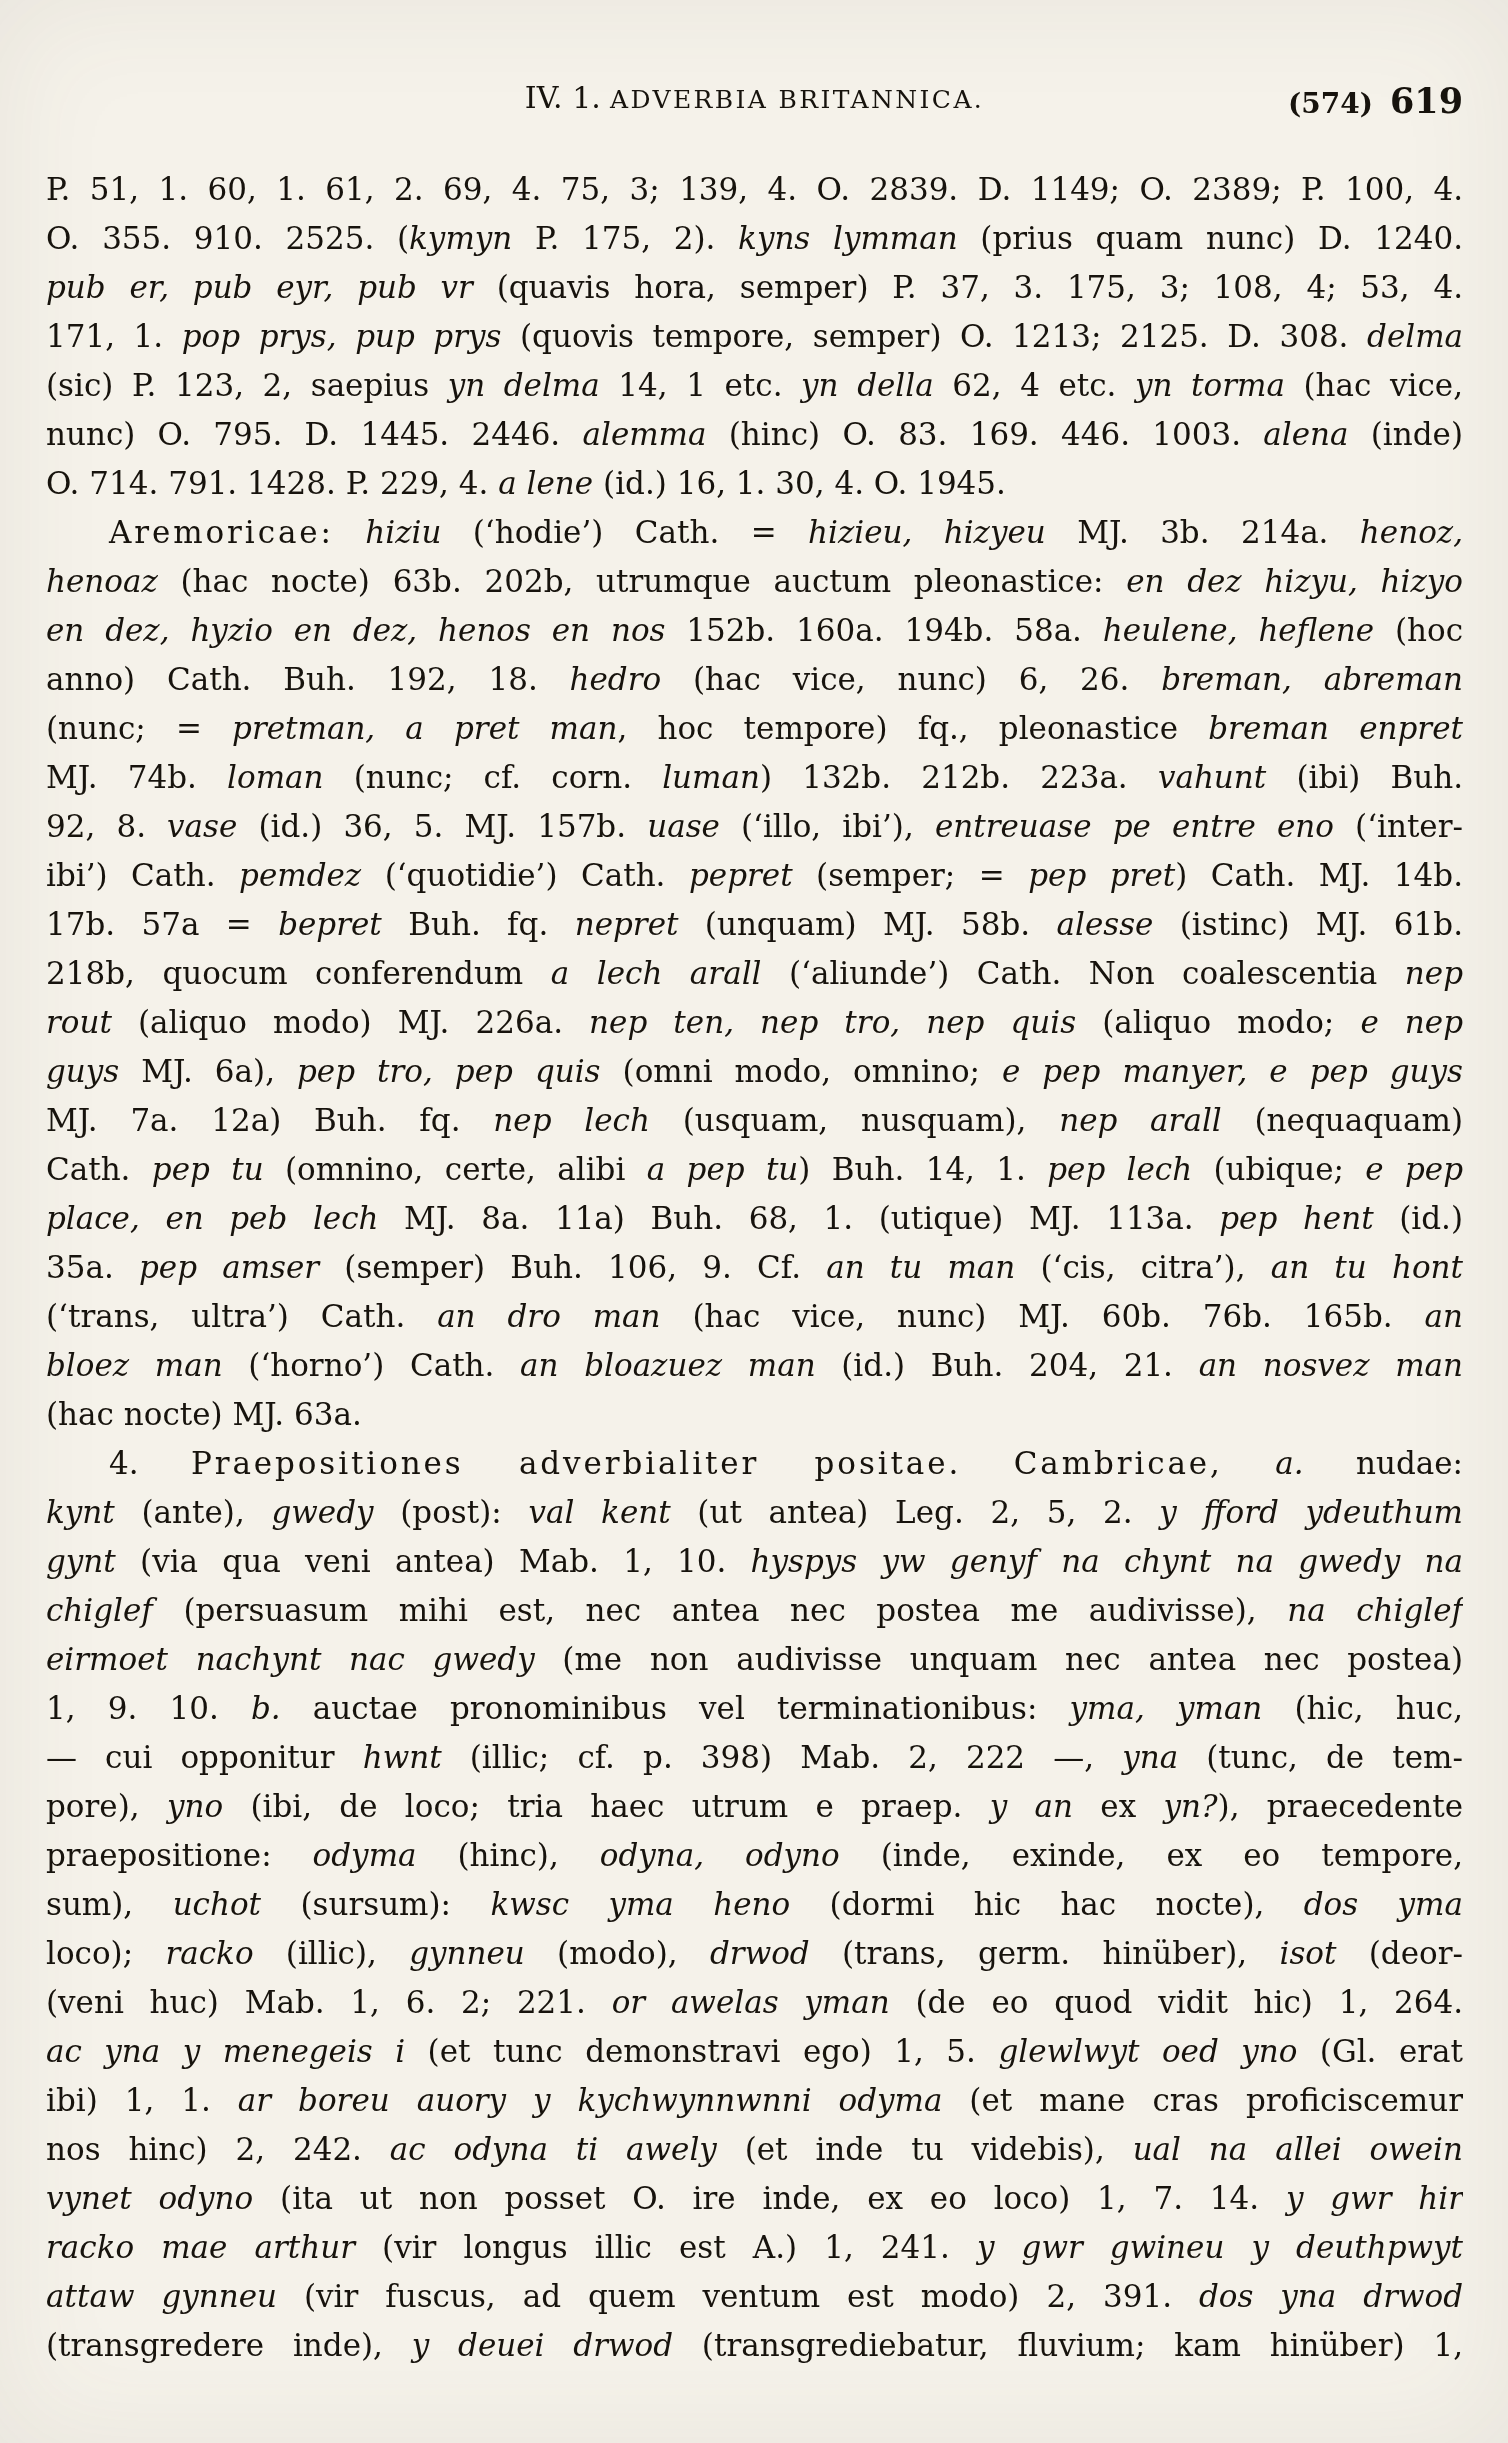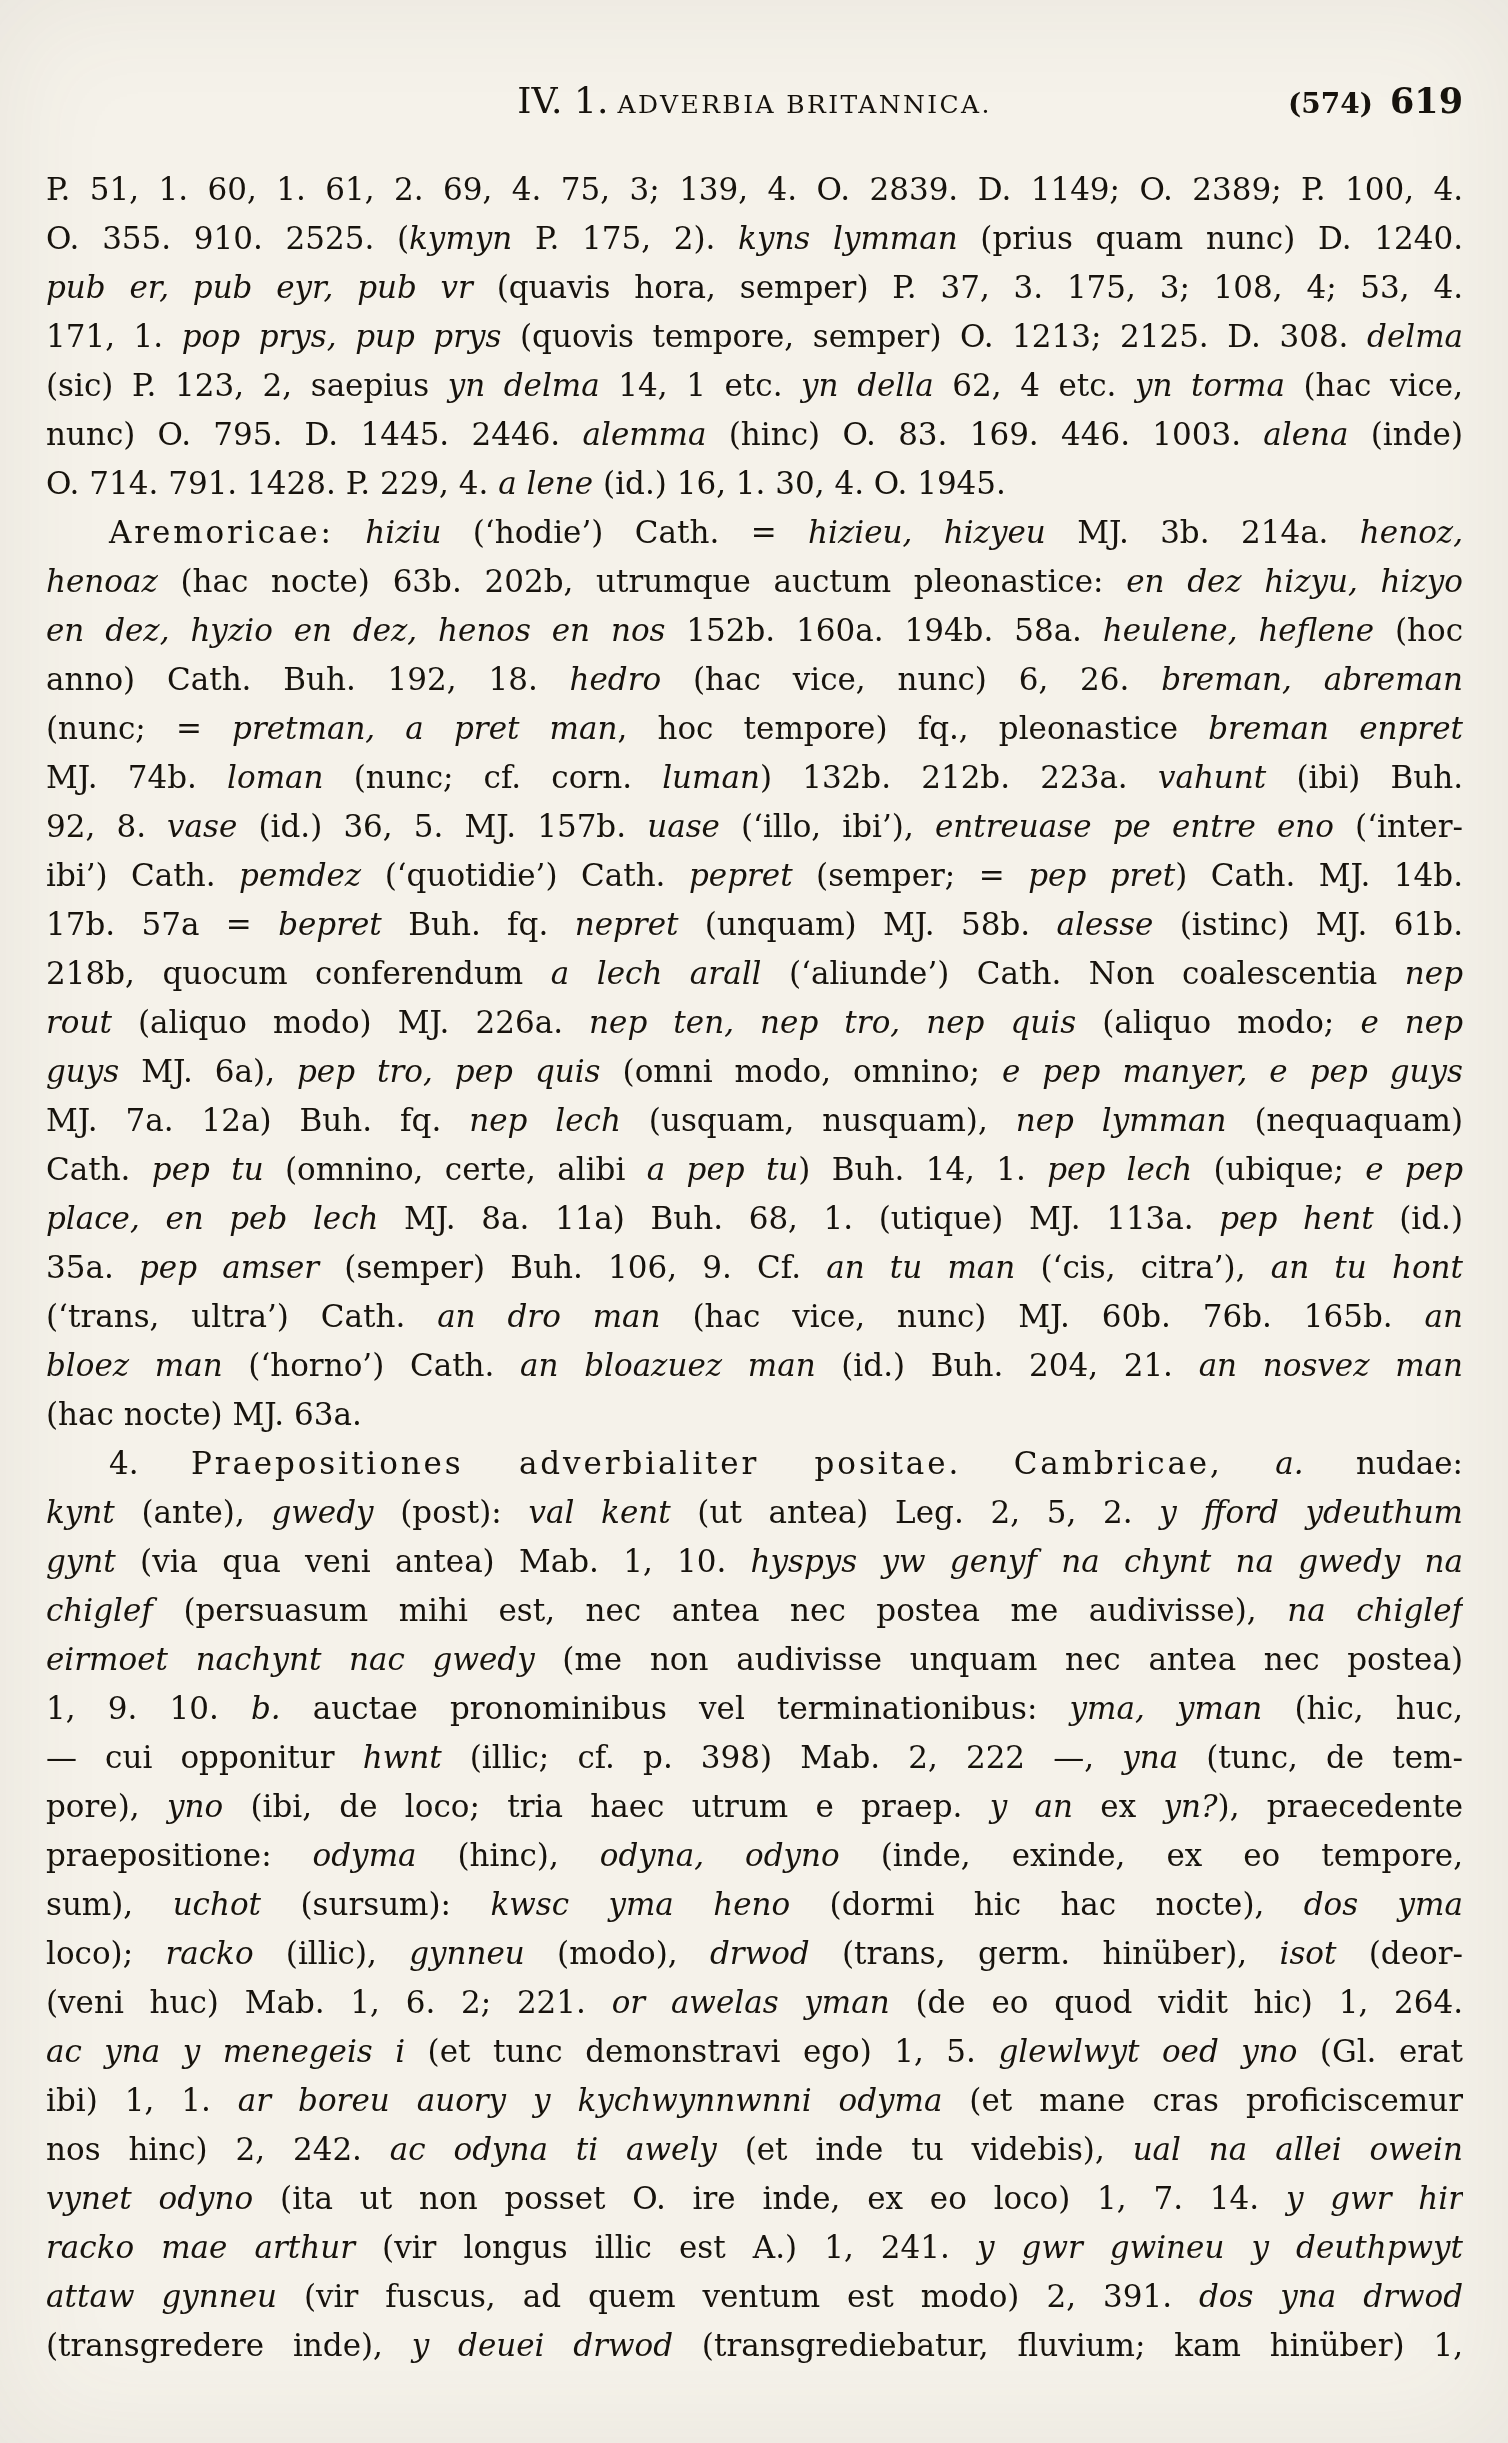--- a/index.html
+++ b/index.html
@@ -8,21 +8,21 @@
     width:1508px;height:2443px;
     margin:0 auto;
     background:var(--paper,#f5f2ea);
     color:var(--ink,#17130d);
     font-family:"DejaVu Serif","Liberation Serif",serif;
     overflow:hidden;
     box-shadow:inset 0 0 115px rgba(90,80,60,.08);
   }
   .header{position:absolute;top:80px;left:46px;width:1417px;height:44px;}
   .header-center{position:absolute;left:0;right:0;top:0;text-align:center;font-size:29px;white-space:nowrap;}
-  .section-no{font-size:36px;}
+  .section-no{font-size:30px;}
   .caps{font-size:25px;letter-spacing:2.4px;}
   .page-ref{position:absolute;right:0;top:0;font-weight:bold;font-size:28px;white-space:nowrap;}
   .page-ref .folio{margin-left:17px;font-size:35px;}
   .body{position:absolute;top:165px;left:46px;width:1417px;}
   .line{
     font-size:31px;
     line-height:49px;
     height:49px;
     text-align:justify;
     text-align-last:justify;
@@ -62,21 +62,21 @@
       <div class="line"><span class="i">en dez, hyzio en dez, henos en nos</span><span class="r"> 152b. 160a. 194b. 58a. </span><span class="i">heulene, heflene</span><span class="r"> (hoc</span></div>
       <div class="line"><span class="r">anno) Cath. Buh. 192, 18. </span><span class="i">hedro</span><span class="r"> (hac vice, nunc) 6, 26. </span><span class="i">breman, abreman</span></div>
       <div class="line"><span class="r">(nunc; = </span><span class="i">pretman, a pret man</span><span class="r">, hoc tempore) fq., pleonastice </span><span class="i">breman enpret</span></div>
       <div class="line"><span class="r">MJ. 74b. </span><span class="i">loman</span><span class="r"> (nunc; cf. corn. </span><span class="i">luman</span><span class="r">) 132b. 212b. 223a. </span><span class="i">vahunt</span><span class="r"> (ibi) Buh.</span></div>
       <div class="line"><span class="r">92, 8. </span><span class="i">vase</span><span class="r"> (id.) 36, 5. MJ. 157b. </span><span class="i">uase</span><span class="r"> (‘illo, ibi’), </span><span class="i">entreuase pe entre eno</span><span class="r"> (‘inter-</span></div>
       <div class="line"><span class="r">ibi’) Cath. </span><span class="i">pemdez</span><span class="r"> (‘quotidie’) Cath. </span><span class="i">pepret</span><span class="r"> (semper; = </span><span class="i">pep pret</span><span class="r">) Cath. MJ. 14b.</span></div>
       <div class="line"><span class="r">17b. 57a = </span><span class="i">bepret</span><span class="r"> Buh. fq. </span><span class="i">nepret</span><span class="r"> (unquam) MJ. 58b. </span><span class="i">alesse</span><span class="r"> (istinc) MJ. 61b.</span></div>
       <div class="line"><span class="r">218b, quocum conferendum </span><span class="i">a lech arall</span><span class="r"> (‘aliunde’) Cath. Non coalescentia </span><span class="i">nep</span></div>
       <div class="line"><span class="i">rout</span><span class="r"> (aliquo modo) MJ. 226a. </span><span class="i">nep ten, nep tro, nep quis</span><span class="r"> (aliquo modo; </span><span class="i">e nep</span></div>
       <div class="line"><span class="i">guys</span><span class="r"> MJ. 6a), </span><span class="i">pep tro, pep quis</span><span class="r"> (omni modo, omnino; </span><span class="i">e pep manyer, e pep guys</span></div>
-      <div class="line"><span class="r">MJ. 7a. 12a) Buh. fq. </span><span class="i">nep lech</span><span class="r"> (usquam, nusquam), </span><span class="i">nep lymman</span><span class="r"> (nequaquam)</span></div>
+      <div class="line"><span class="r">MJ. 7a. 12a) Buh. fq. </span><span class="i">nep lech</span><span class="r"> (usquam, nusquam), </span><span class="i">nep arall</span><span class="r"> (nequaquam)</span></div>
       <div class="line"><span class="r">Cath. </span><span class="i">pep tu</span><span class="r"> (omnino, certe, alibi </span><span class="i">a pep tu</span><span class="r">) Buh. 14, 1. </span><span class="i">pep lech</span><span class="r"> (ubique; </span><span class="i">e pep</span></div>
       <div class="line"><span class="i">place, en peb lech</span><span class="r"> MJ. 8a. 11a) Buh. 68, 1. (utique) MJ. 113a. </span><span class="i">pep hent</span><span class="r"> (id.)</span></div>
       <div class="line"><span class="r">35a. </span><span class="i">pep amser</span><span class="r"> (semper) Buh. 106, 9. Cf. </span><span class="i">an tu man</span><span class="r"> (‘cis, citra’), </span><span class="i">an tu hont</span></div>
       <div class="line"><span class="r">(‘trans, ultra’) Cath. </span><span class="i">an dro man</span><span class="r"> (hac vice, nunc) MJ. 60b. 76b. 165b. </span><span class="i">an</span></div>
       <div class="line"><span class="i">bloez man</span><span class="r"> (‘horno’) Cath. </span><span class="i">an bloazuez man</span><span class="r"> (id.) Buh. 204, 21. </span><span class="i">an nosvez man</span></div>
       <div class="line end"><span class="r">(hac nocte) MJ. 63a.</span></div>
       <div class="line indent"><span class="r">4. </span><span class="s">Praepositiones adverbialiter positae.</span><span class="r"> </span><span class="s">Cambricae,</span><span class="r"> </span><span class="i">a.</span><span class="r"> nudae:</span></div>
       <div class="line"><span class="i">kynt</span><span class="r"> (ante), </span><span class="i">gwedy</span><span class="r"> (post): </span><span class="i">val kent</span><span class="r"> (ut antea) Leg. 2, 5, 2. </span><span class="i">y fford ydeuthum</span></div>
       <div class="line"><span class="i">gynt</span><span class="r"> (via qua veni antea) Mab. 1, 10. </span><span class="i">hyspys yw genyf na chynt na gwedy na</span></div>
       <div class="line"><span class="i">chiglef</span><span class="r"> (persuasum mihi est, nec antea nec postea me audivisse), </span><span class="i">na chiglef</span></div>

